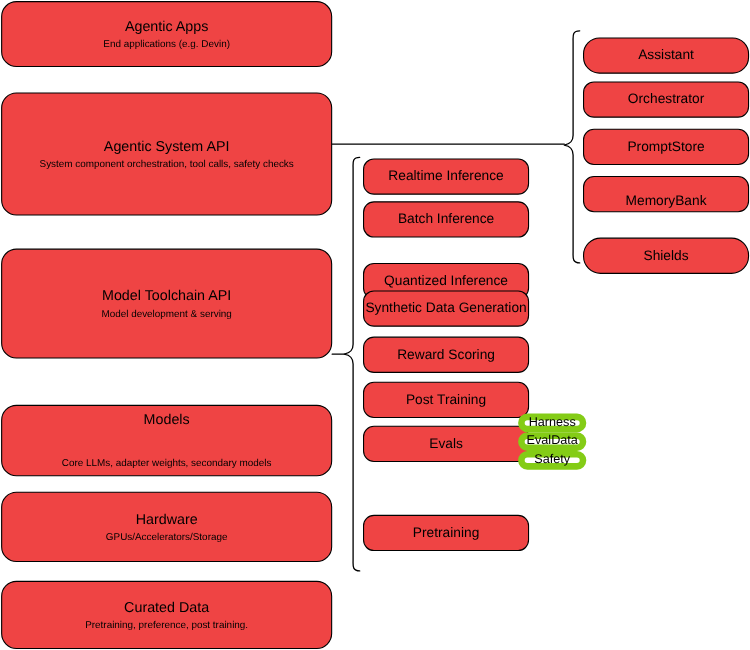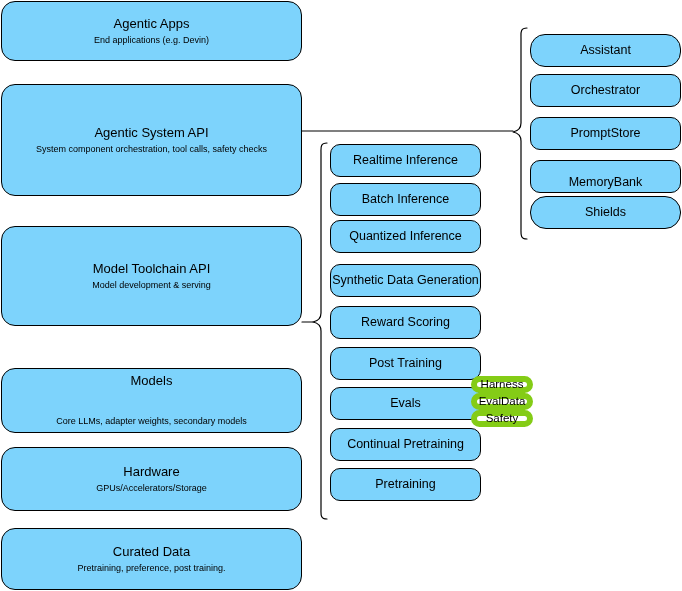--- a/index.html
+++ b/index.html
@@ -20,21 +20,21 @@
     overflow: hidden;
     background: #ffffff;
   }
 
   
   .node {
     position: absolute;
     box-sizing: border-box;
     border: 1px solid #000000;
     border-radius: 12px;
-    background: #7dd3fc;
+    background: #ef4444;
     display: flex;
     flex-direction: column;
     align-items: center;
     justify-content: center;
     text-align: center;
     padding: 2px 6px;
   }
   .node .title {
     font-size: 13px;
     line-height: 16px;
@@ -164,38 +164,35 @@
     <div class="title">Curated Data</div>
     <div class="subtitle">Pretraining, preference, post training.</div>
   </div>
 
   <div class="node leaf-box mid-box no-sub" style="top:144px;">
     <div class="title">Realtime Inference</div>
   </div>
   <div class="node leaf-box mid-box no-sub" style="top:183px;">
     <div class="title">Batch Inference</div>
   </div>
-  <div class="node leaf-box mid-box no-sub" style="top:220px;">
+  <div class="node leaf-box mid-box no-sub" style="top:239px;">
     <div class="title">Quantized Inference</div>
   </div>
   <div class="node leaf-box mid-box no-sub" style="top:264px;">
     <div class="title">Synthetic Data Generation</div>
   </div>
   <div class="node leaf-box mid-box no-sub" style="top:306px;">
     <div class="title">Reward Scoring</div>
   </div>
   <div class="node leaf-box mid-box no-sub" style="top:347px;">
     <div class="title">Post Training</div>
   </div>
   <div class="node leaf-box mid-box no-sub" style="top:387px;">
     <div class="title">Evals</div>
   </div>
-  <div class="node leaf-box mid-box no-sub" style="top:428px;">
-    <div class="title">Continual Pretraining</div>
-  </div>
   <div class="node leaf-box mid-box no-sub" style="top:468px;">
     <div class="title">Pretraining</div>
   </div>
 
   <div class="pill" style="top:376px;">
     <span>Harness</span>
   </div>
   <div class="pill" style="top:393px;">
     <span>EvalData</span>
   </div>
@@ -208,17 +205,17 @@
   </div>
   <div class="node leaf-box right-box no-sub" style="top:74px;">
     <div class="title">Orchestrator</div>
   </div>
   <div class="node leaf-box right-box no-sub" style="top:117px;">
     <div class="title">PromptStore</div>
   </div>
   <div class="node leaf-box right-box no-sub" style="top:160px;justify-content:flex-end;">
     <div class="title">MemoryBank</div>
   </div>
-  <div class="node leaf-box right-box no-sub" style="top:196px;border-radius:16px;">
+  <div class="node leaf-box right-box no-sub" style="top:216px;border-radius:16px;">
     <div class="title">Shields</div>
   </div>
 
 </div>
 
 </body></html>

